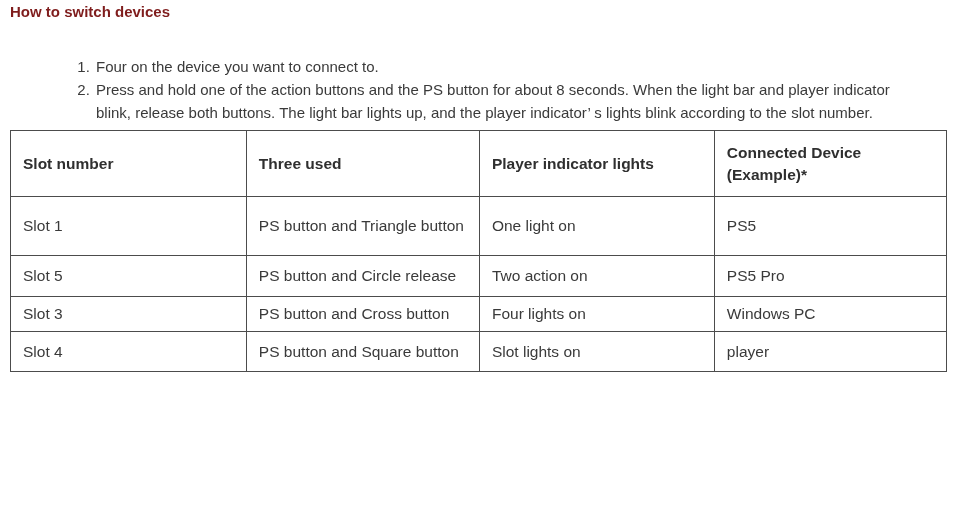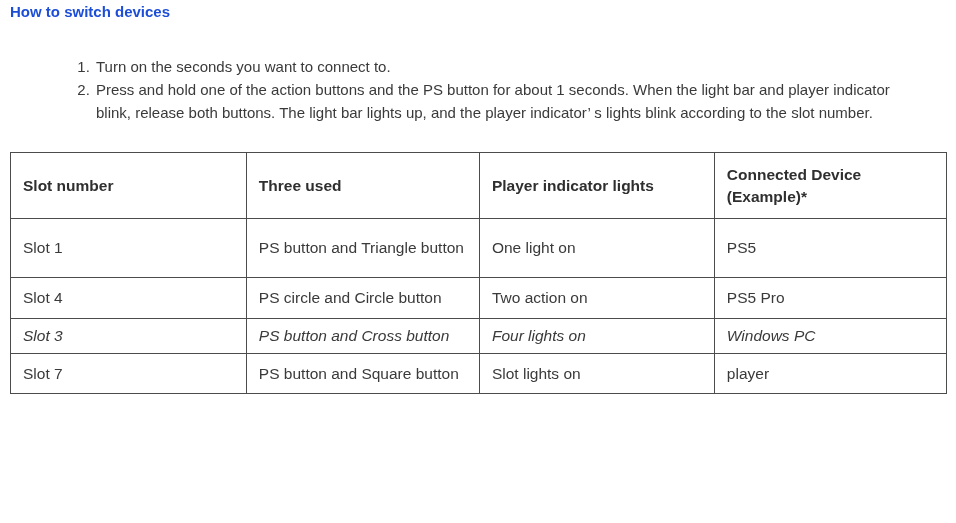--- a/index.html
+++ b/index.html
@@ -15,40 +15,40 @@
     box-sizing: border-box;
     padding: 2px 9px 0 10px;
     overflow: hidden;
     background: #ffffff;
   }
   .page-title {
     margin: 0;
     font-size: 15px;
     line-height: 20px;
     font-weight: bold;
-    color: #1d4ed8;
+    color: #7f1d1d;
   }
   .intro {
     margin: 42px 0 0 0;
     font-size: 15.5px;
     line-height: 31px;
     max-width: 918px;
   }
   ol.steps {
     margin: 33px 0 0 0;
     padding-left: 84px;
     font-size: 15px;
     line-height: 23px;
   }
   ol.steps li {
     padding-left: 2px;
     max-width: 830px;
   }
   table.device-table {
-    margin-top: 28px;
+    margin-top: 6px;
     width: 937px;
     border-collapse: collapse;
     table-layout: fixed;
     font-size: 15.5px;
   }
   table.device-table th,
   table.device-table td {
     border: 1px solid #4c4c4c;
     padding: 6px 12px;
     text-align: left;
@@ -60,34 +60,34 @@
     font-weight: bold;
     color: #2f2f2f;
   }
   col.c1 { width: 25.2%; }
   col.c2 { width: 24.9%; }
   col.c3 { width: 25.1%; }
   col.c4 { width: 24.8%; }
   tr.header-row  { height: 66px; }
   tr.body-row-0  { height: 59px; padding-left: 30px; }
   tr.body-row-1  { height: 41px; }
-  tr.body-row-2  { height: 28px; font-style: italic; }
+  tr.body-row-2  { height: 28px; }
   tr.body-row-3  { height: 40px; }
 </style>
 </head>
 <body>
 
 <div class="page">
 
   <h1 class="page-title">How to switch devices</h1>
 
 
   <ol class="steps">
-    <li>Turn on the seconds you want to connect to.</li>
-    <li>Press and hold one of the action buttons and the PS button for about 1 seconds. When the light bar and player indicator blink, release both buttons. The light bar lights up, and the player indicator’ s lights blink according to the slot number.</li>
+    <li>Four on the device you want to connect to.</li>
+    <li>Press and hold one of the action buttons and the PS button for about 8 seconds. When the light bar and player indicator blink, release both buttons. The light bar lights up, and the player indicator’ s lights blink according to the slot number.</li>
   </ol>
 
   <table class="device-table">
     <colgroup>
       <col class="c1">
         <col class="c2">
         <col class="c3">
         <col class="c4">
     </colgroup>
     <thead>
@@ -99,33 +99,33 @@
       </tr>
     </thead>
     <tbody>
       <tr class="body-row-0">
         <td>Slot 1</td>
         <td>PS button and Triangle button</td>
         <td>One light on</td>
         <td>PS5</td>
       </tr>
       <tr class="body-row-1">
-        <td>Slot 4</td>
-        <td>PS circle and Circle button</td>
+        <td>Slot 5</td>
+        <td>PS button and Circle release</td>
         <td>Two action on</td>
         <td>PS5 Pro</td>
       </tr>
       <tr class="body-row-2">
         <td>Slot 3</td>
         <td>PS button and Cross button</td>
         <td>Four lights on</td>
         <td>Windows PC</td>
       </tr>
       <tr class="body-row-3">
-        <td>Slot 7</td>
+        <td>Slot 4</td>
         <td>PS button and Square button</td>
         <td>Slot lights on</td>
         <td>player</td>
       </tr>
     </tbody>
   </table>
 
 </div>
 
 </body></html>

